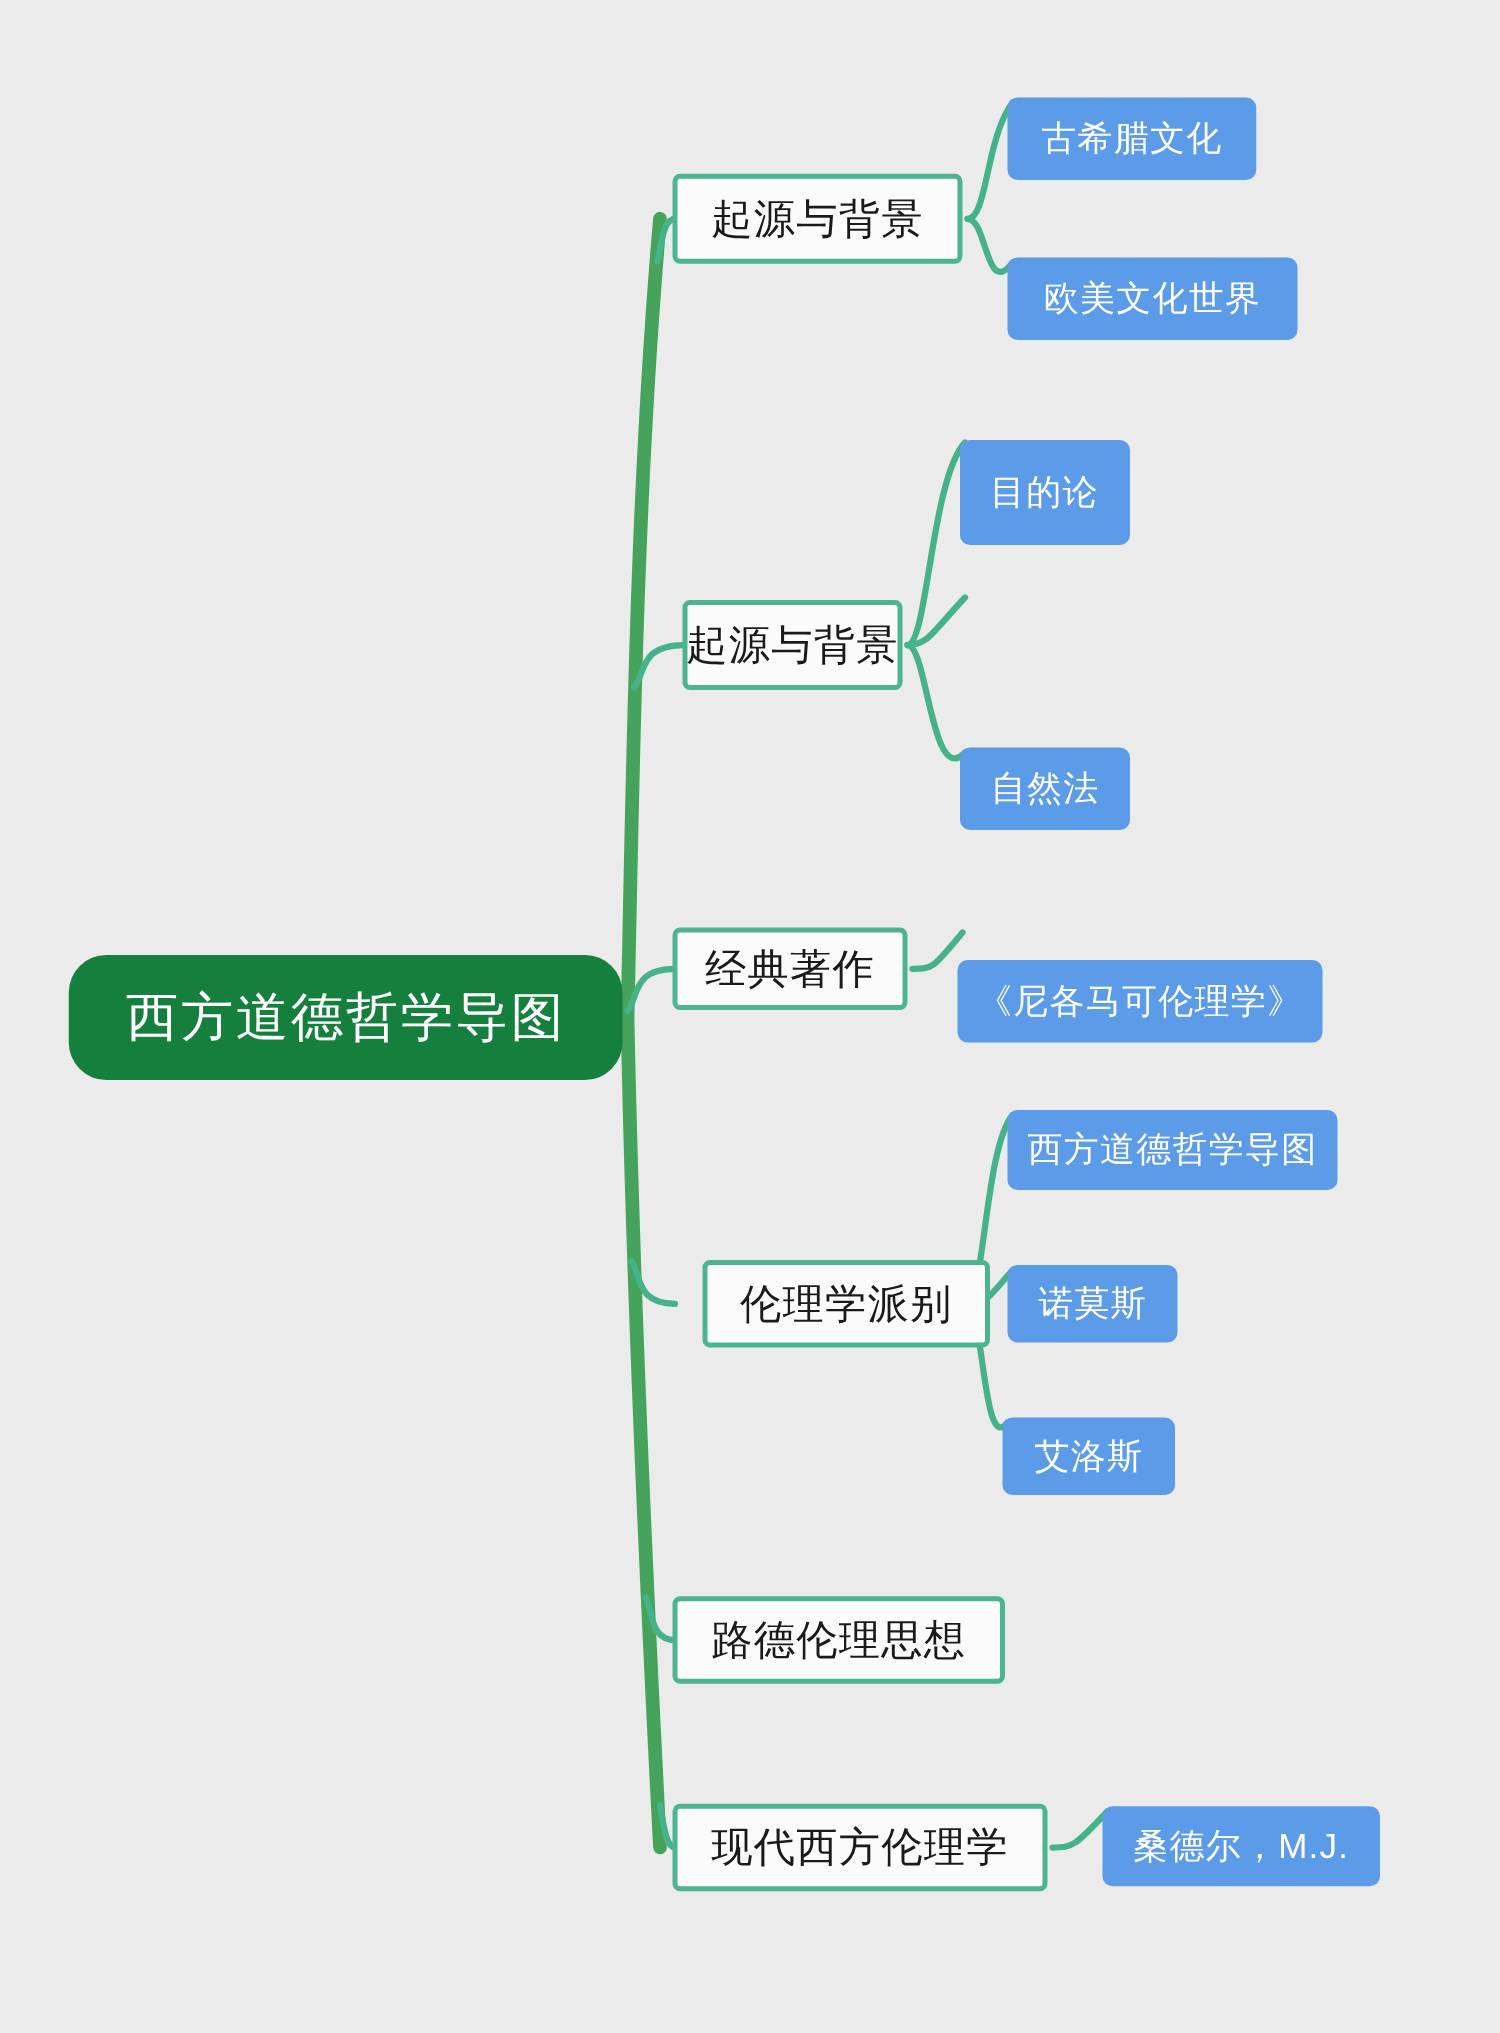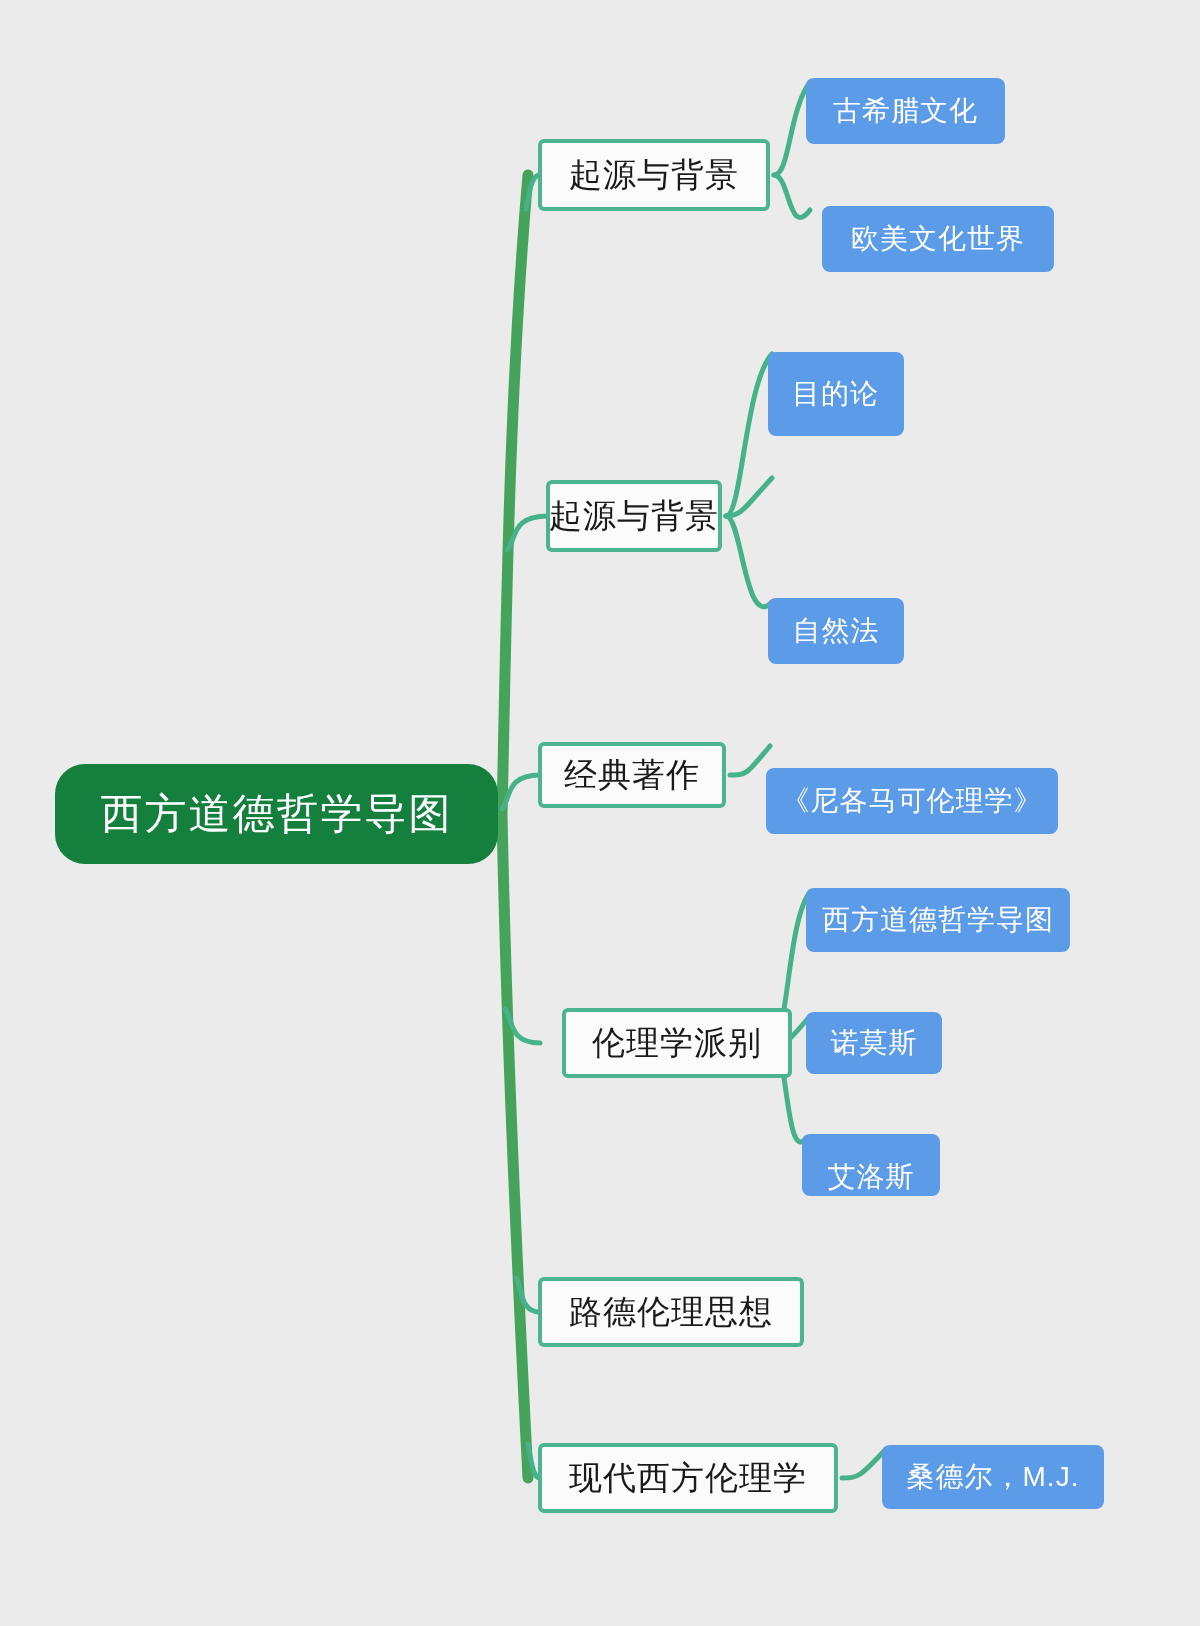--- a/index.html
+++ b/index.html
@@ -89,21 +89,21 @@
   <div class="node root-node" style="left: 55px; top: 764px; width: 443px; height: 100px;">
     <span>西方道德哲学导图</span>
   </div>
 
 <div class="node branch-node" style="left: 538px; top: 139px; width: 232px; height: 72px;">
       <span>起源与背景</span>
     </div>
     <div class="node leaf-node" style="left: 806px; top: 78px; width: 199px; height: 66px;">
       <span>古希腊文化</span>
     </div>
-    <div class="node leaf-node" style="left: 806px; top: 206px; width: 232px; height: 66px; margin-left: 16px;">
+    <div class="node leaf-node" style="left: 806px; top: 206px; width: 232px; height: 66px;">
       <span>欧美文化世界</span>
     </div>
     <div class="node branch-node" style="left: 546px; top: 480px; width: 176px; height: 72px;">
       <span>起源与背景</span>
     </div>
     <div class="node leaf-node" style="left: 768px; top: 352px; width: 136px; height: 84px; padding-left: 17px;">
       <span>目的论</span>
     </div>
     <div class="node leaf-node" style="left: 768px; top: 598px; width: 136px; height: 66px;">
       <span>自然法</span>
@@ -116,21 +116,21 @@
     </div>
     <div class="node branch-node" style="left: 538px; top: 1008px; width: 230px; height: 70px; margin-left: 24px;">
       <span>伦理学派别</span>
     </div>
     <div class="node leaf-node" style="left: 806px; top: 888px; width: 264px; height: 64px;">
       <span>西方道德哲学导图</span>
     </div>
     <div class="node leaf-node" style="left: 806px; top: 1012px; width: 136px; height: 62px;">
       <span>诺莫斯</span>
     </div>
-    <div class="node leaf-node" style="left: 802px; top: 1134px; width: 138px; height: 62px; align-items: flex-end;">
+    <div class="node leaf-node" style="left: 802px; top: 1134px; width: 138px; height: 62px;">
       <span>艾洛斯</span>
     </div>
     <div class="node branch-node" style="left: 538px; top: 1277px; width: 266px; height: 70px;">
       <span>路德伦理思想</span>
     </div>
     <div class="node branch-node" style="left: 538px; top: 1443px; width: 300px; height: 70px;">
       <span>现代西方伦理学</span>
     </div>
     <div class="node leaf-node" style="left: 882px; top: 1445px; width: 222px; height: 64px;">
       <span>桑德尔，M.J.</span>

